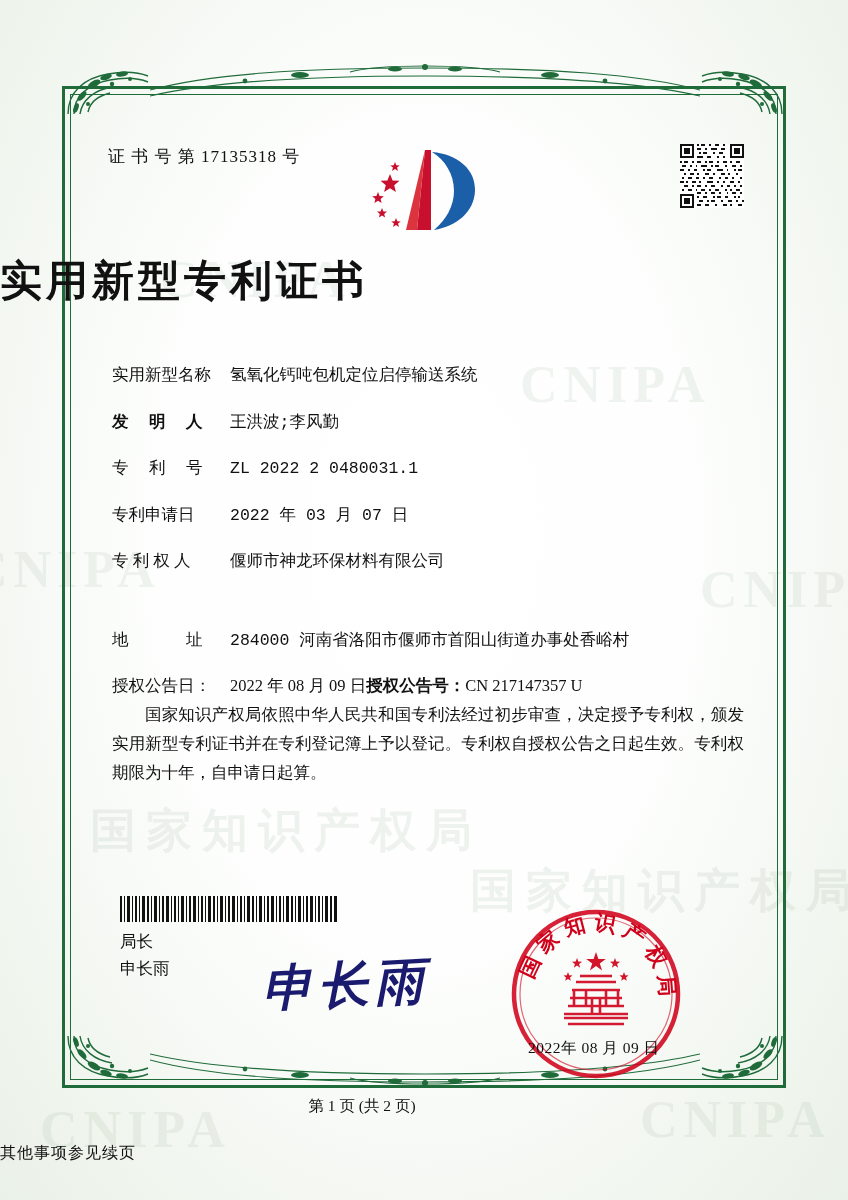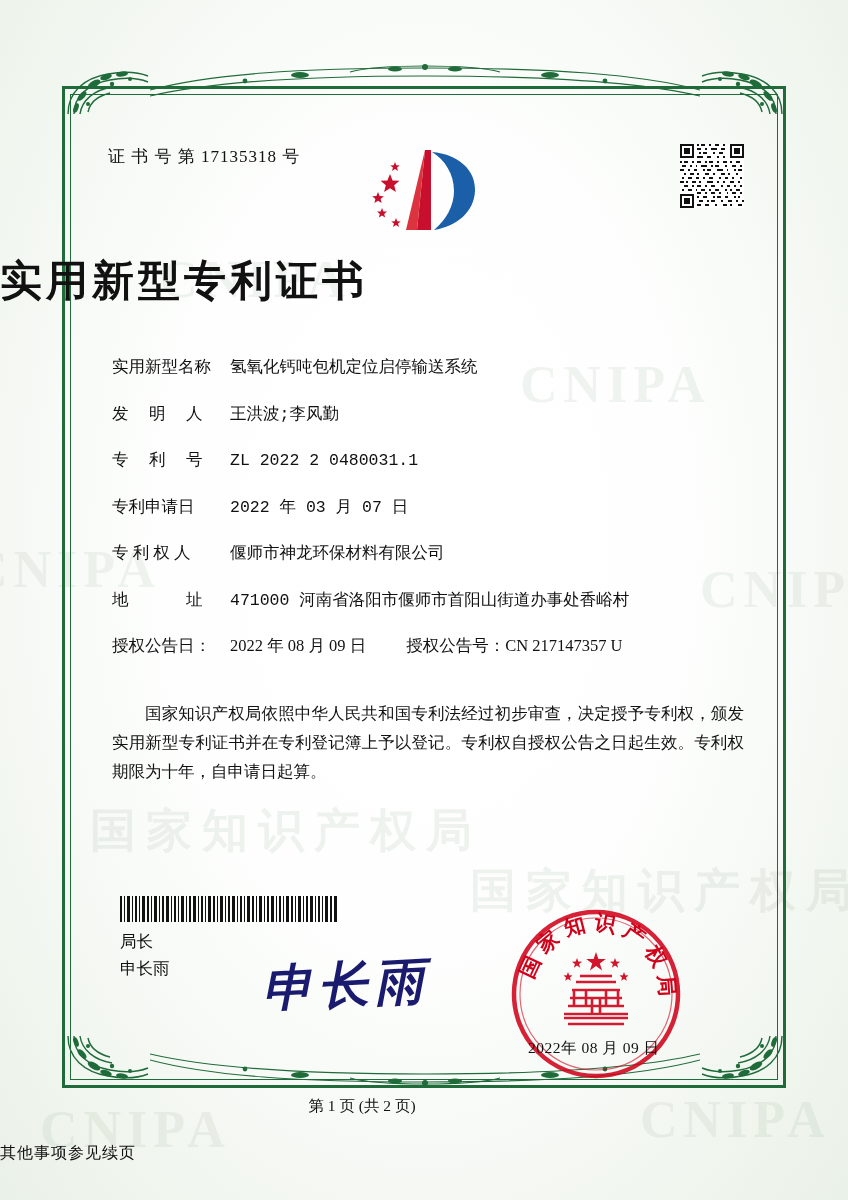--- a/index.html
+++ b/index.html
@@ -110,21 +110,21 @@
     font-size: 42px;
     font-weight: bold;
     letter-spacing: 4px;
     color: #111;
     font-family: "Liberation Sans", sans-serif;
   }
 
   
   .fields {
     position: absolute;
-    left: 112px; top: 356px;
+    left: 112px; top: 364px;
     width: 630px;
   }
   .field {
     display: flex;
     align-items: baseline;
     margin-bottom: 24.5px;
     font-size: 16.5px;
     color: #111;
   }
   .field .lbl {
@@ -132,34 +132,34 @@
     flex: none;
     letter-spacing: 0px;
     white-space: nowrap;
   }
   .field .val {
     flex: 1;
     white-space: nowrap;
     font-family: Liberation Mono, monospace;
   }
   .field .val2 {
-    margin-left: 40px;
     white-space: nowrap;
+    font-weight: bold;
   }
 
   
   .paras {
     position: absolute;
     left: 112px; top: 700px;
     width: 632px;
     font-size: 16.5px;
     color: #111;
     line-height: 29px;
   }
-  .para { text-indent: 33px; text-align: justify; font-family: Liberation Mono, monospace; }
+  .para { text-indent: 33px; text-align: justify; }
   .para + .para { margin-top: 4px; }
 
   
   .barcode {
     position: absolute;
     left: 120px; top: 896px;
     width: 218px; height: 26px;
   }
 
   
@@ -511,38 +511,38 @@
   </div>
 
   <div class="title">实用新型专利证书</div>
 
   <div class="fields">
     <div class="field">
       <span class="lbl">实用新型名称</span>
       <span class="val">氢氧化钙吨包机定位启停输送系统</span>
     </div>
     <div class="field">
-      <span class="lbl" style="letter-spacing: 2px;">发　明　人</span>
+      <span class="lbl" style="letter-spacing: 2px; font-weight: bold;">发　明　人</span>
       <span class="val">王洪波;李风勤</span>
     </div>
     <div class="field">
       <span class="lbl" style="letter-spacing: 2px;">专　利　号</span>
       <span class="val">ZL 2022 2 0480031.1</span>
     </div>
     <div class="field">
       <span class="lbl">专利申请日</span>
       <span class="val">2022 年 03 月 07 日</span>
     </div>
     <div class="field">
       <span class="lbl">专 利 权 人</span>
       <span class="val">偃师市神龙环保材料有限公司</span>
     </div>
     <div class="field">
-      <span class="lbl" style="letter-spacing: 2px;">地　　　址</span>
-      <span class="val">471000 河南省洛阳市偃师市首阳山街道办事处香峪村</span>
+      <span class="lbl" style="letter-spacing: 2px; margin-top: 32px;">地　　　址</span>
+      <span class="val">284000 河南省洛阳市偃师市首阳山街道办事处香峪村</span>
     </div>
     <div class="field">
       <span class="lbl">授权公告日：</span>
       <span>2022 年 08 月 09 日</span>
       <span class="val2">授权公告号：</span>
       <span>CN 217147357 U</span>
     </div>
   </div>
 
   <div class="paras">

